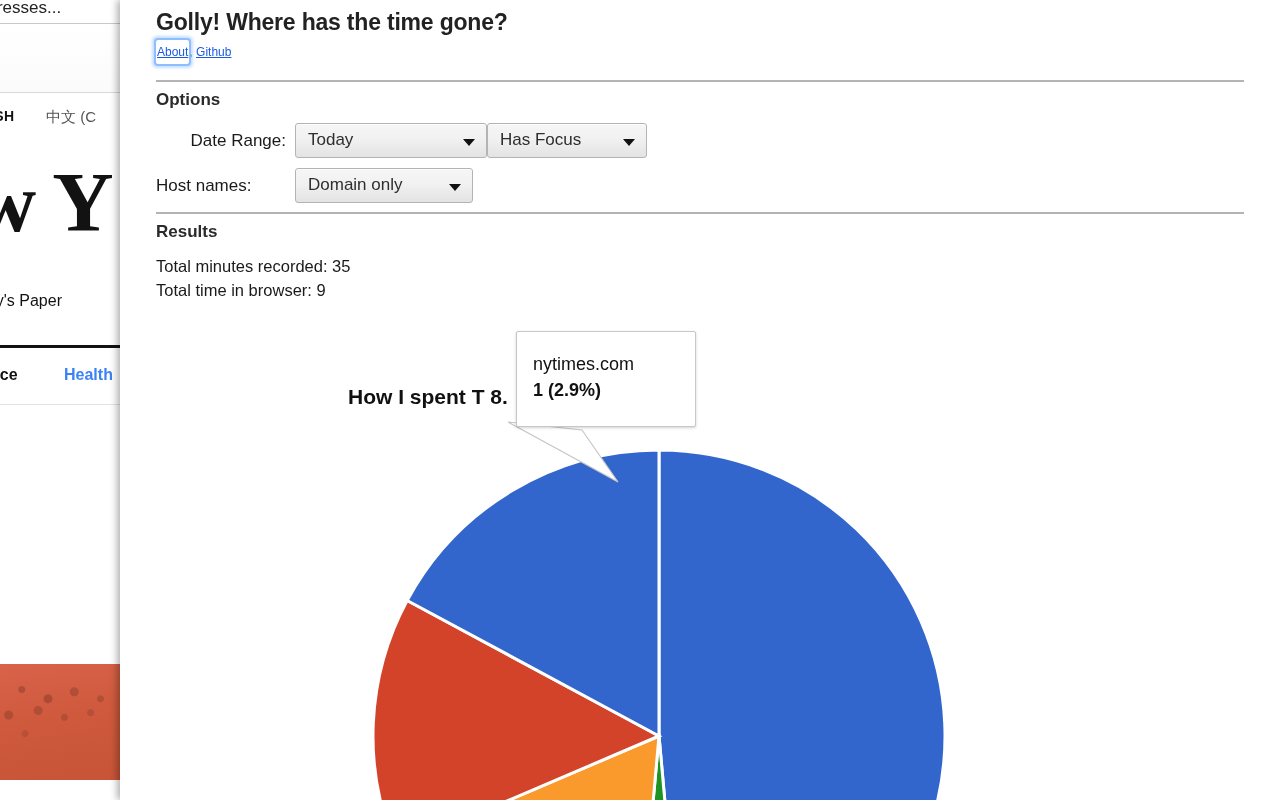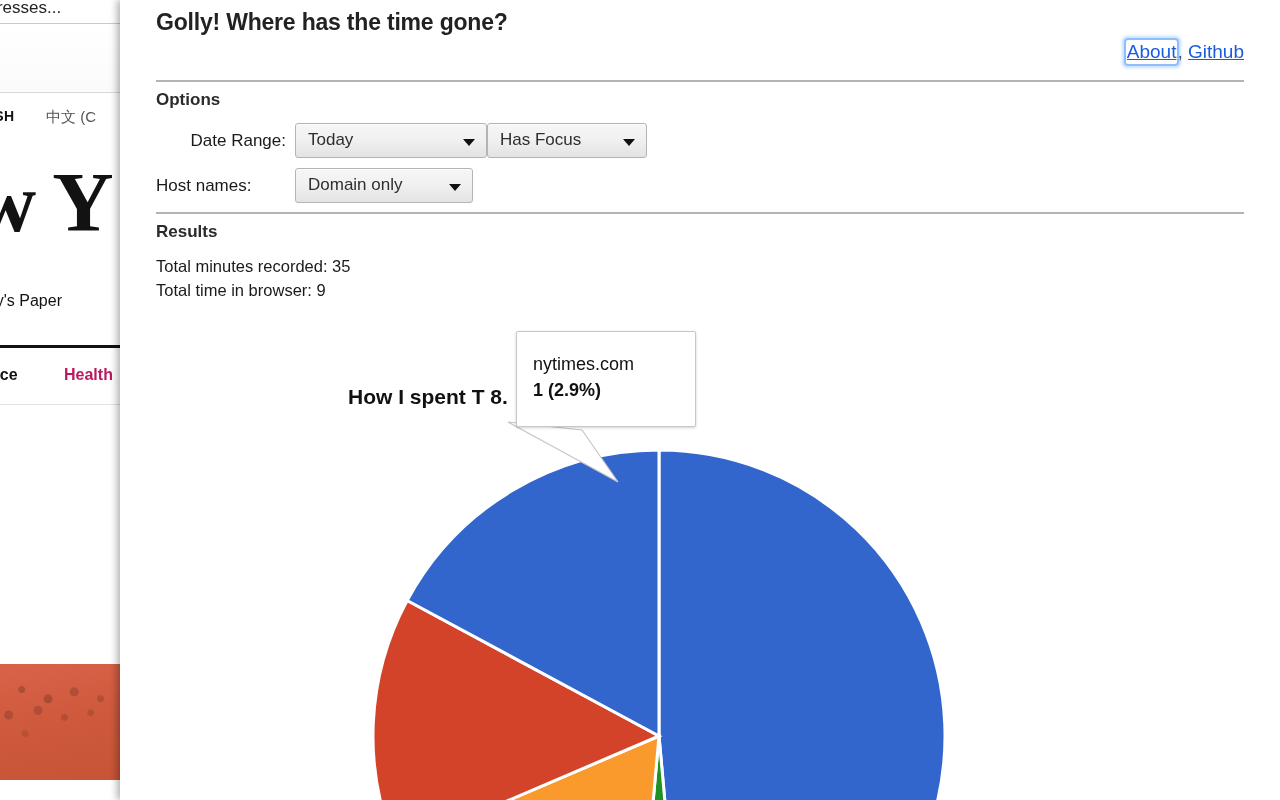--- a/index.html
+++ b/index.html
@@ -42,21 +42,21 @@
     font-family:"Liberation Serif", serif; font-weight:bold;
     font-size:85px; color:#121212; letter-spacing:-1px; white-space:nowrap;
     line-height:1;
   }
   .bg-todays-paper {
     position:absolute; left:-22px; top:292px; font-size:16px; color:#121212; white-space:nowrap;
   }
   .bg-rule-thick { position:absolute; left:0; top:345px; width:125px; height:3px; background:#121212; }
   .bg-navrow { position:absolute; left:0; top:366px; width:125px; height:26px; white-space:nowrap; }
   .bg-nav-a { position:absolute; left:-10px; top:0; font-size:16px; font-weight:bold; color:#121212; }
-  .bg-nav-b { position:absolute; left:64px; top:0; font-size:16px; font-weight:bold; color:#be185d; }
+  .bg-nav-b { position:absolute; left:64px; top:0; font-size:16px; font-weight:bold; color:#3b82f6; }
   .bg-rule-thin { position:absolute; left:0; top:404px; width:125px; height:1px; background:#e2e2e2; }
   .bg-photo {
     position:absolute; left:-34px; top:664px; width:164px; height:116px;
     border-radius:4px;
     background:
       radial-gradient(circle at 18% 28%, rgba(0,0,0,.20) 0 3px, transparent 4px),
       radial-gradient(circle at 34% 22%, rgba(0,0,0,.18) 0 3px, transparent 4px),
       radial-gradient(circle at 50% 30%, rgba(0,0,0,.18) 0 4px, transparent 5px),
       radial-gradient(circle at 66% 24%, rgba(0,0,0,.16) 0 4px, transparent 5px),
       radial-gradient(circle at 82% 30%, rgba(0,0,0,.14) 0 3px, transparent 4px),
@@ -79,21 +79,21 @@
   .pad { padding:0 36px; }
 
   .title {
     font-size:23px; font-weight:bold; color:#222; letter-spacing:-0.2px;
     margin:9px 0 0 36px;
   }
   .intro {
     margin:29px 36px 0 36px; font-size:16.5px; color:#1a1a1a; line-height:23px;
   }
   .links-row {
-    margin:4px 36px 0 36px; text-align:right; font-size:19px; line-height:24px;
+    margin:4px 36px 0 36px; text-align:left; font-size:12px; line-height:24px;
   }
   .links-row a { color:#1a5ce0; text-decoration:underline; }
   .link-about {
     outline:none; position:relative; display:inline-block;
     box-shadow:0 0 0 2px rgba(120,175,255,.70), 0 0 3px 4px rgba(150,195,255,.55);
     border-radius:2px; padding:0 1px;
   }
   .comma { color:#1a1a1a; }
 
   hr.sep {

